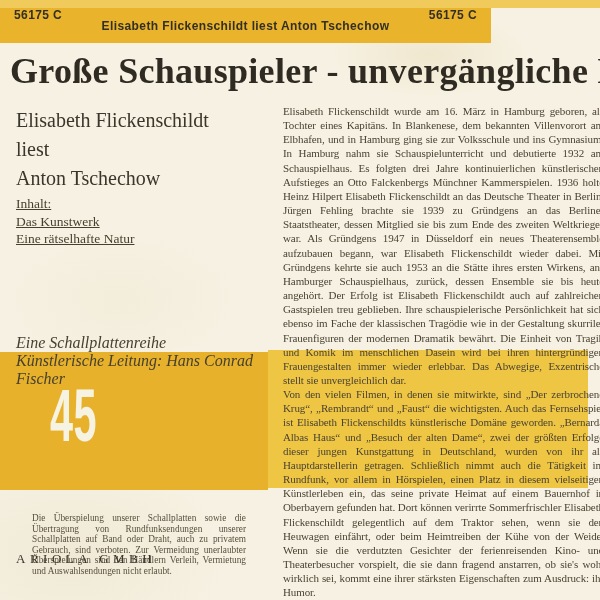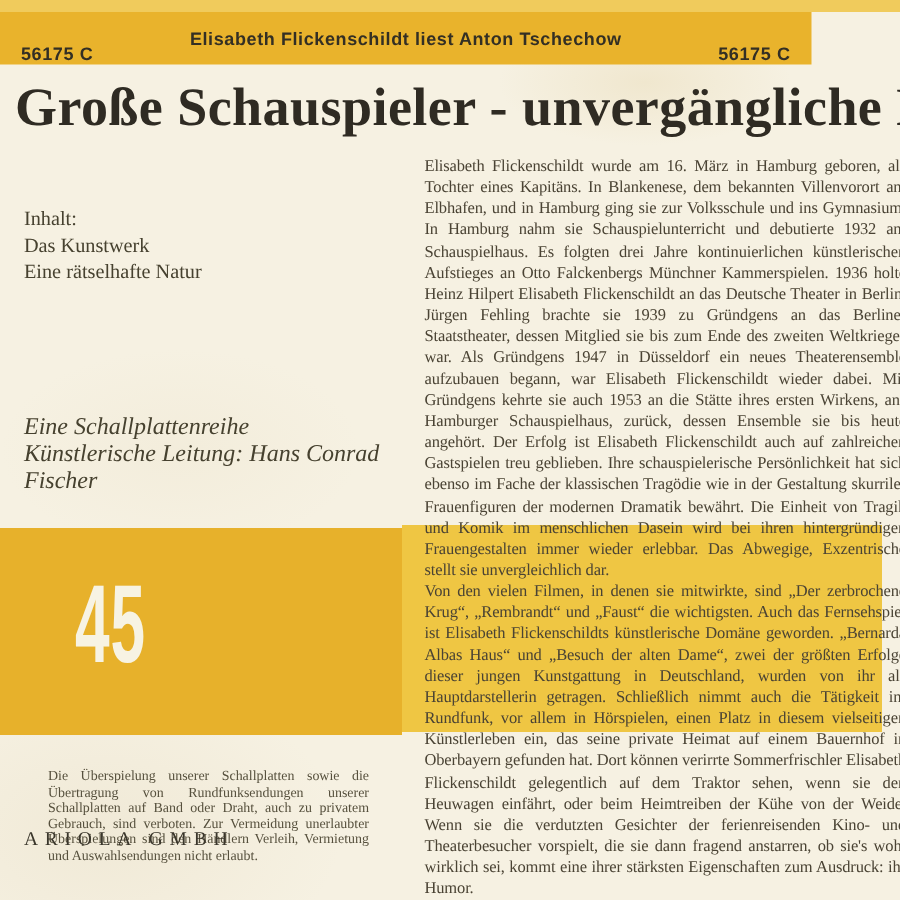--- a/index.html
+++ b/index.html
@@ -14,23 +14,23 @@
       radial-gradient(ellipse 160px 90px at 120px 300px, rgba(225,212,180,0.15), transparent 75%);
     font-family:"Liberation Serif", serif;
     color:#4A4334;
   }
   
   .top-strip{
     position:absolute;left:0;top:0;width:600px;height:8px;
     background:#F0CB5C;
   }
   .top-bar{
-    position:absolute;left:0;top:8px;width:541px;height:35px;
+    position:absolute;left:0;top:8px;width:491px;height:35px;
     background:#E9B32C;
-    display:flex;align-items:flex-end;justify-content:space-between;
+    display:flex;align-items:flex-start;justify-content:space-between;
     box-sizing:border-box;padding:0 14px;
     font-family:"Liberation Sans", sans-serif;
     font-weight:bold;font-size:12px;letter-spacing:0.4px;
     color:#332F24;
   }
   .bar-title{
     position:absolute;left:50%;top:50%;transform:translate(-50%,-50%);
     white-space:nowrap;
   }
   
@@ -48,21 +48,21 @@
     position:absolute;left:50px;top:379px;
     font-family:"Liberation Sans", sans-serif;
     font-weight:bold;font-size:74px;line-height:1;
     color:#F7F3E3;
     transform:scaleX(0.56);transform-origin:left top;
     letter-spacing:1px;
   }
   
   .left-col{position:absolute;left:16px;top:106px;width:240px;}
   .artist{font-size:20px;line-height:29px;color:#3B362B;}
-  .inhalt{margin-top:31px;font-size:13.5px;line-height:17.5px;color:#46412F;}
+  .inhalt{margin-top:2px;font-size:13.5px;line-height:17.5px;color:#46412F;text-decoration:underline;}
   .series{margin-top:86px;font-size:16px;line-height:18px;color:#46412F;font-style:italic;}
   .legal{
     position:absolute;left:16px;top:497px;width:214px;margin:16px;
     font-size:9.3px;line-height:10.5px;text-align:justify;
     color:#56503D;
   }
   .publisher{
     position:absolute;left:16px;top:551px;
     font-size:13px;letter-spacing:4.5px;color:#3A362B;font-family:Liberation Serif, serif;
   }
@@ -88,20 +88,25 @@
   </div>
 
   <h1 class="main-title">Große Schauspieler - unvergängliche Dichtung</h1>
 
   <div class="band band-left"></div>
   <div class="band band-right"></div>
 
   <div class="badge">45</div>
 
   <div class="left-col">
+    <div class="artist">
+      <div>Elisabeth Flickenschildt</div>
+      <div>liest</div>
+      <div>Anton Tschechow</div>
+    </div>
     <div class="inhalt">
       <div>Inhalt:</div>
       <div>Das Kunstwerk</div>
       <div>Eine rätselhafte Natur</div>
     </div>
     <div class="series">
       <div>Eine Schallplattenreihe</div>
       <div>Künstlerische Leitung: Hans Conrad Fischer</div>
     </div>
   </div>

